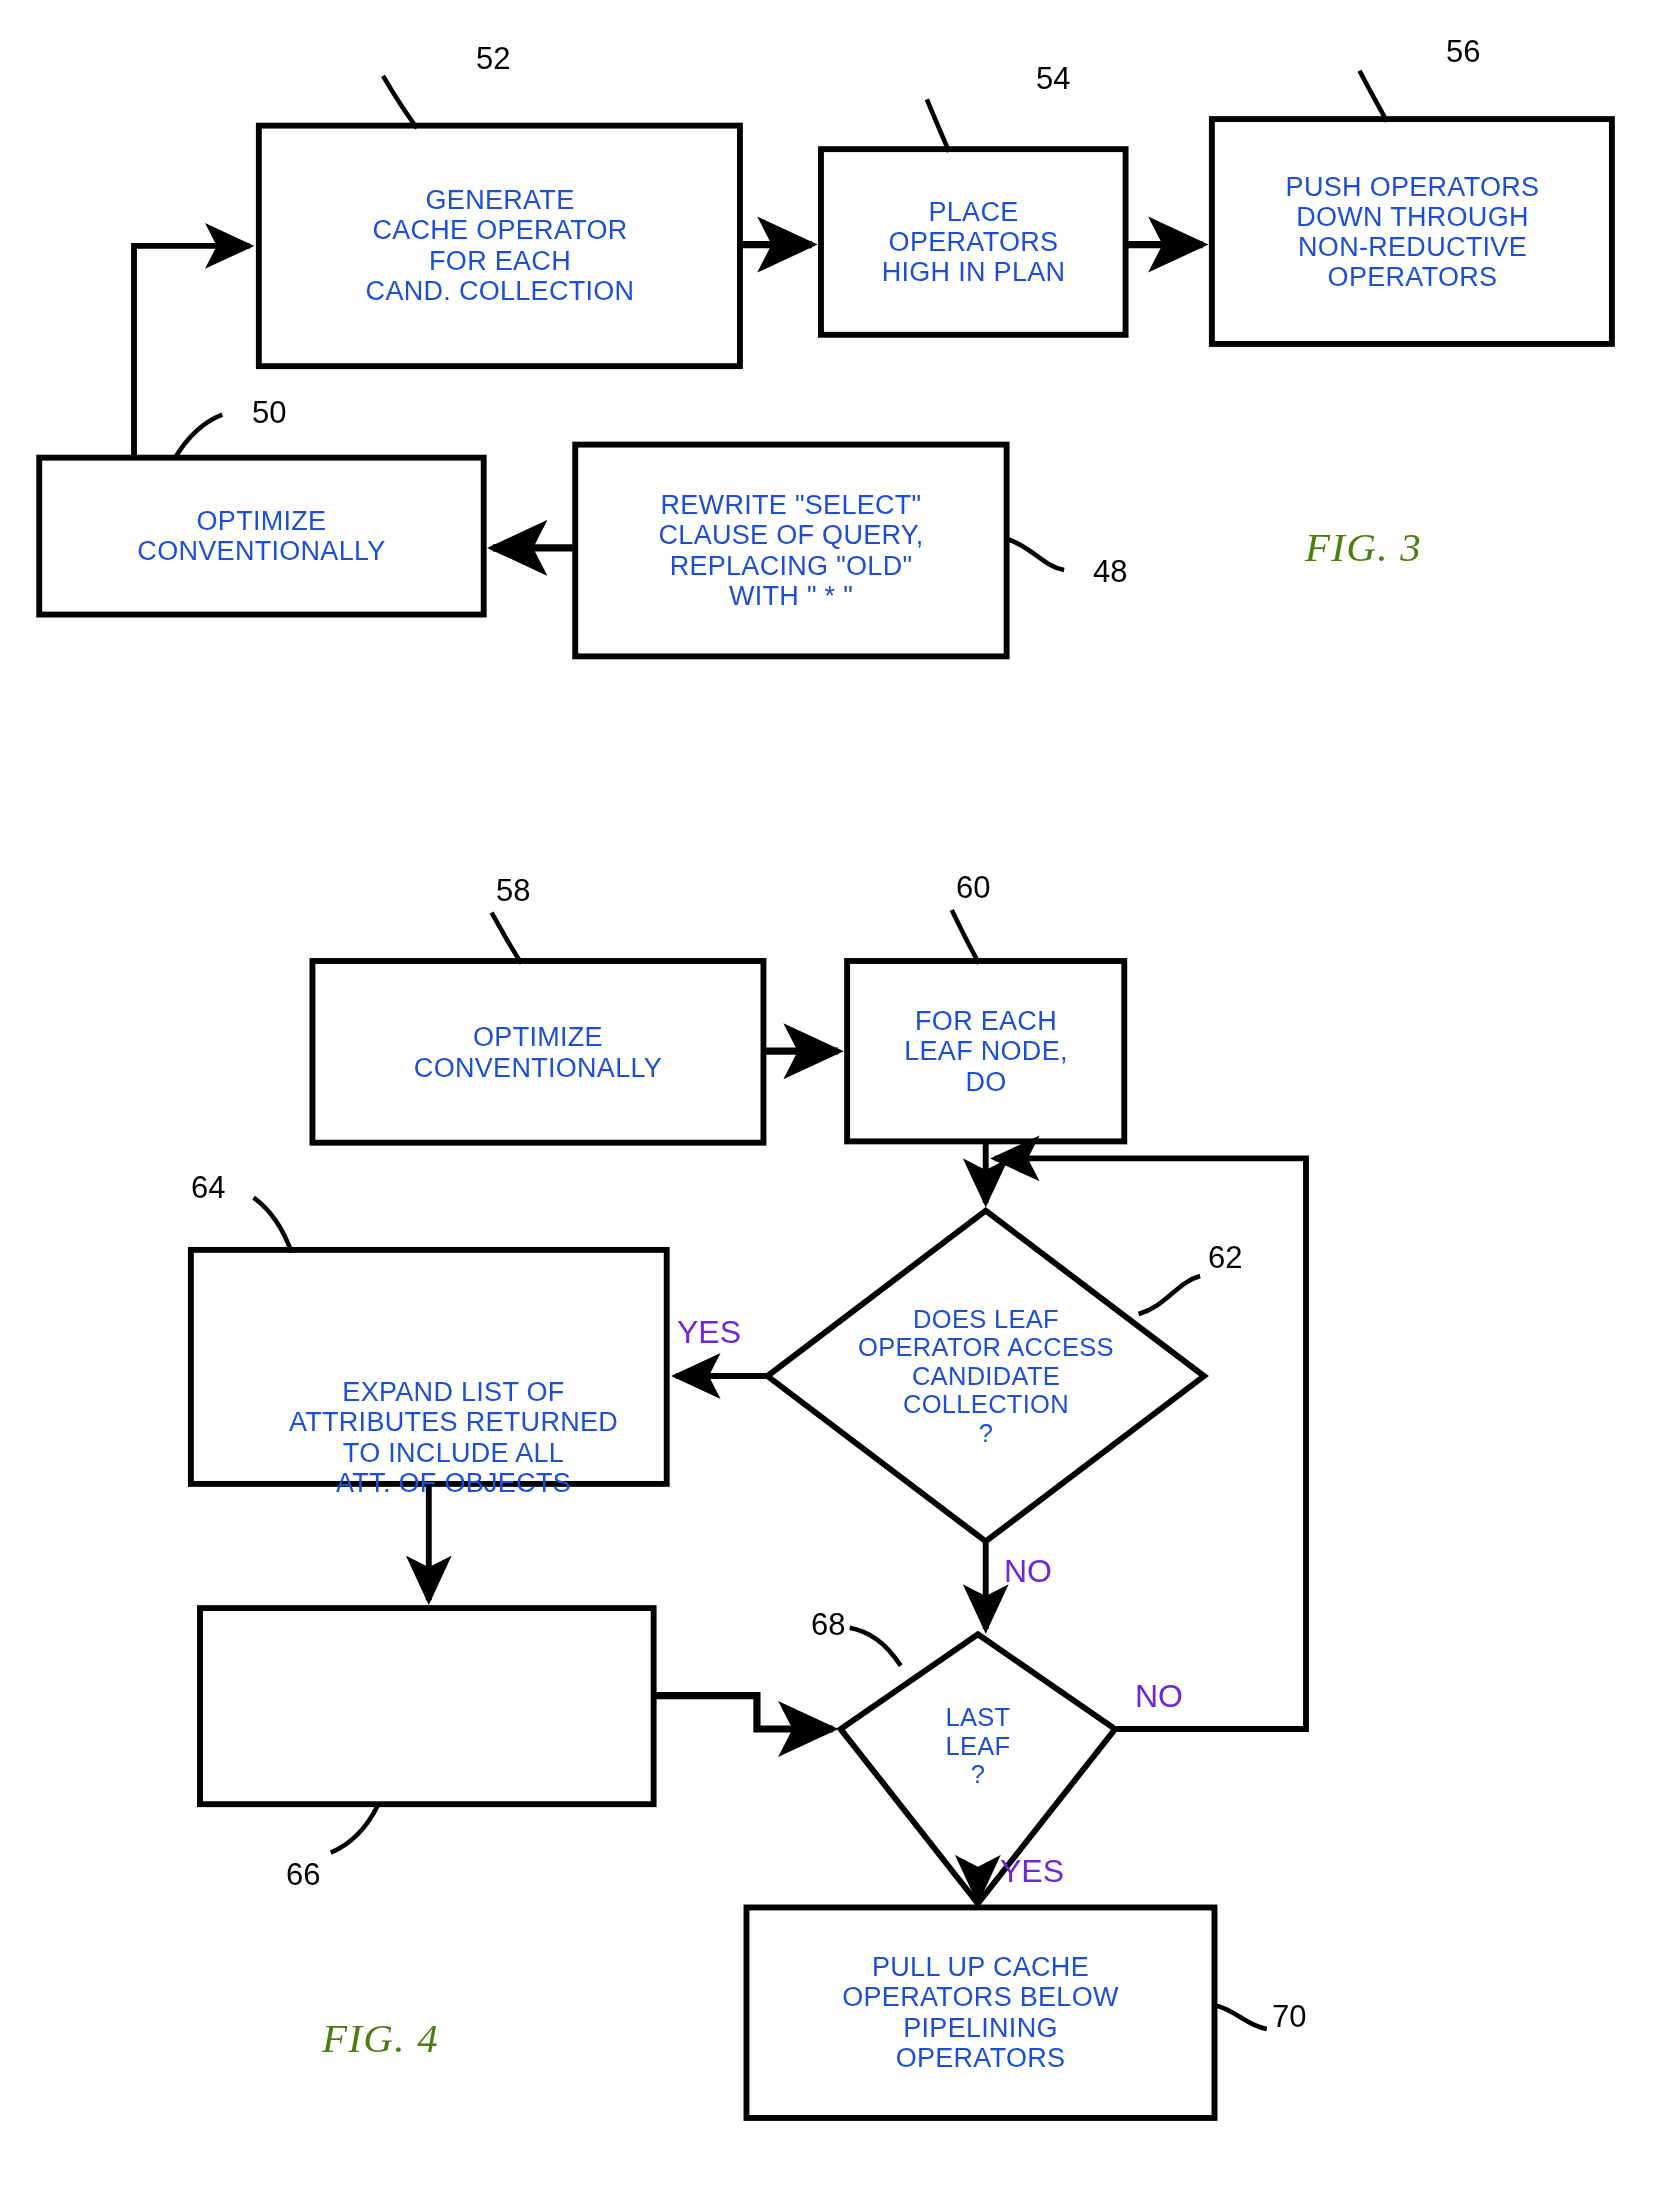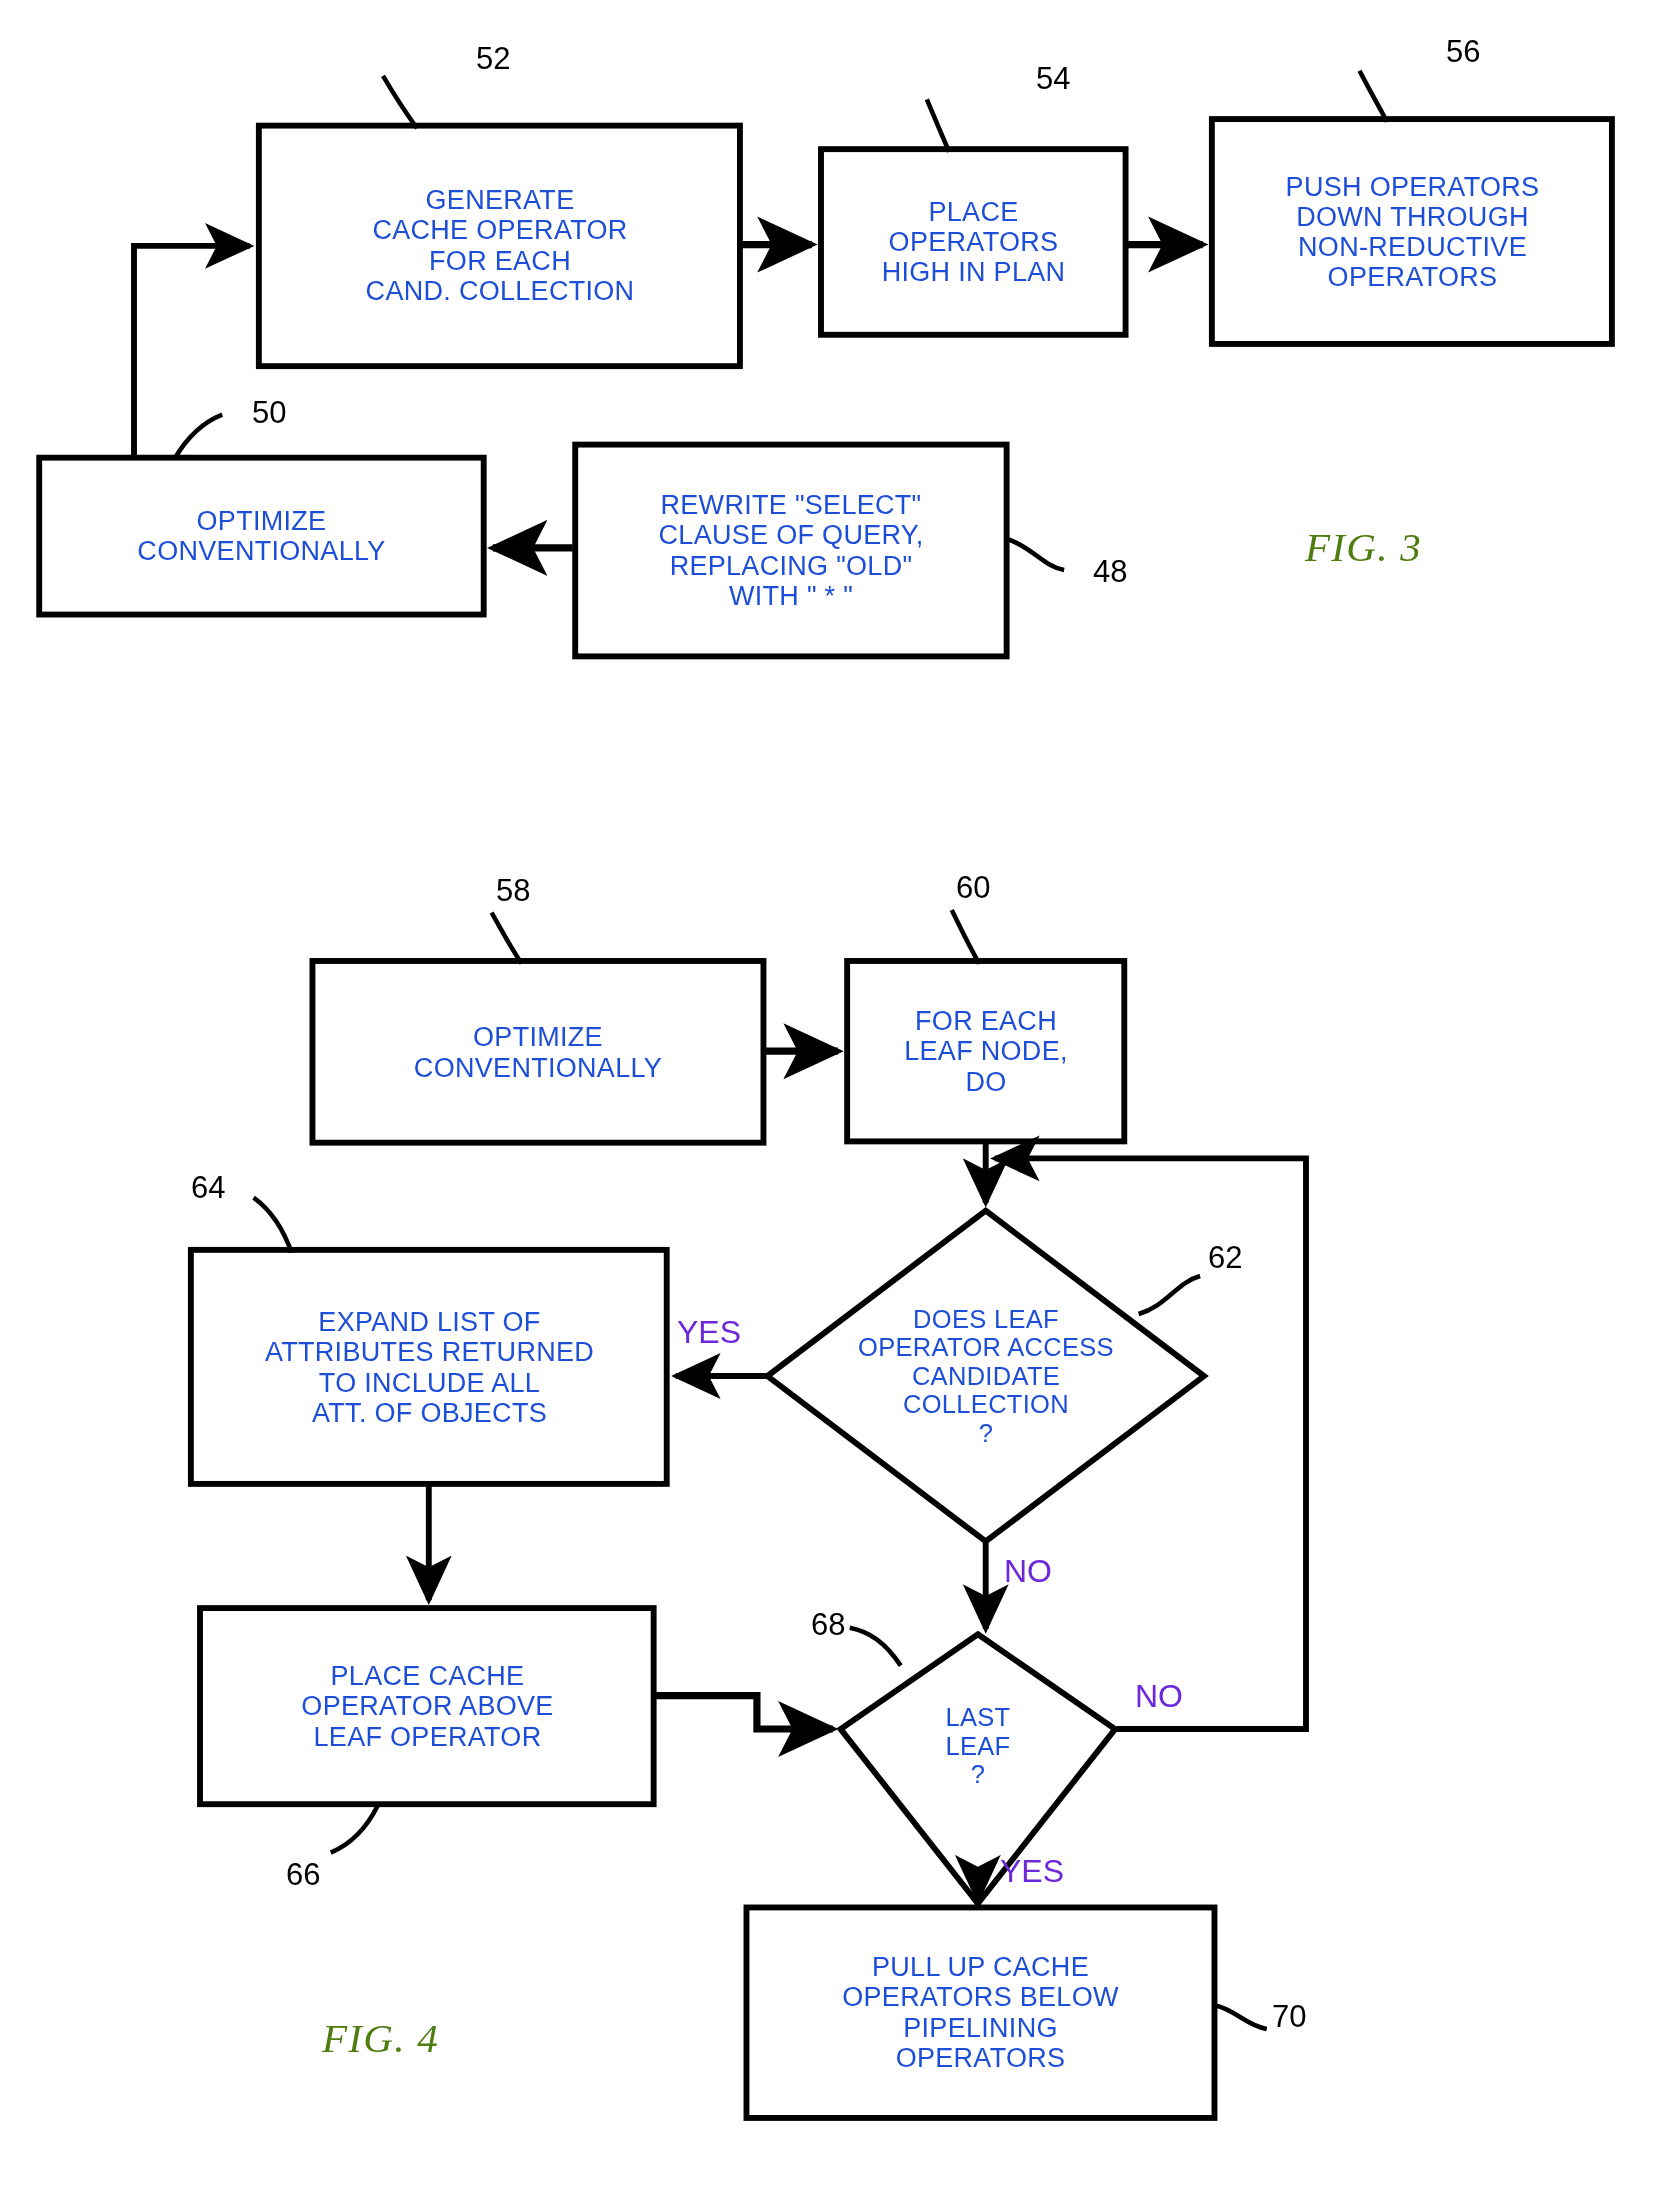--- a/index.html
+++ b/index.html
@@ -188,28 +188,25 @@
   <div class="node-text box-label" style="left:850px; top:964px; width:272px; height:175px;">FOR EACH
 LEAF NODE,
 DO</div>
 
   <div class="node-text diamond-label" style="left:816px; top:1268px; width:340px; height:216px;">DOES LEAF
 OPERATOR ACCESS
 CANDIDATE
 COLLECTION
 ?</div>
 
-  <div class="node-text box-label" style="left:194px; top:1253px; width:471px; height:229px;">EXPAND LIST OF
+  <div class="node-text box-label" style="left:194px; top:1323px; width:471px; height:229px;padding-left:24px;">EXPAND LIST OF
 ATTRIBUTES RETURNED
 TO INCLUDE ALL
 ATT. OF OBJECTS</div>
 
-  <div class="node-text box-label" style="left:203px; top:1611px; width:449px; height:191px;">PLACE CACHE
-OPERATOR ABOVE
-LEAF OPERATOR</div>
 
   <div class="node-text diamond-label" style="left:880px; top:1661px; width:196px; height:170px;">LAST
 LEAF
 ?</div>
 
   <div class="node-text box-label" style="left:749px; top:1910px; width:463px; height:205px;">PULL UP CACHE
 OPERATORS BELOW
 PIPELINING
 OPERATORS</div>
 

